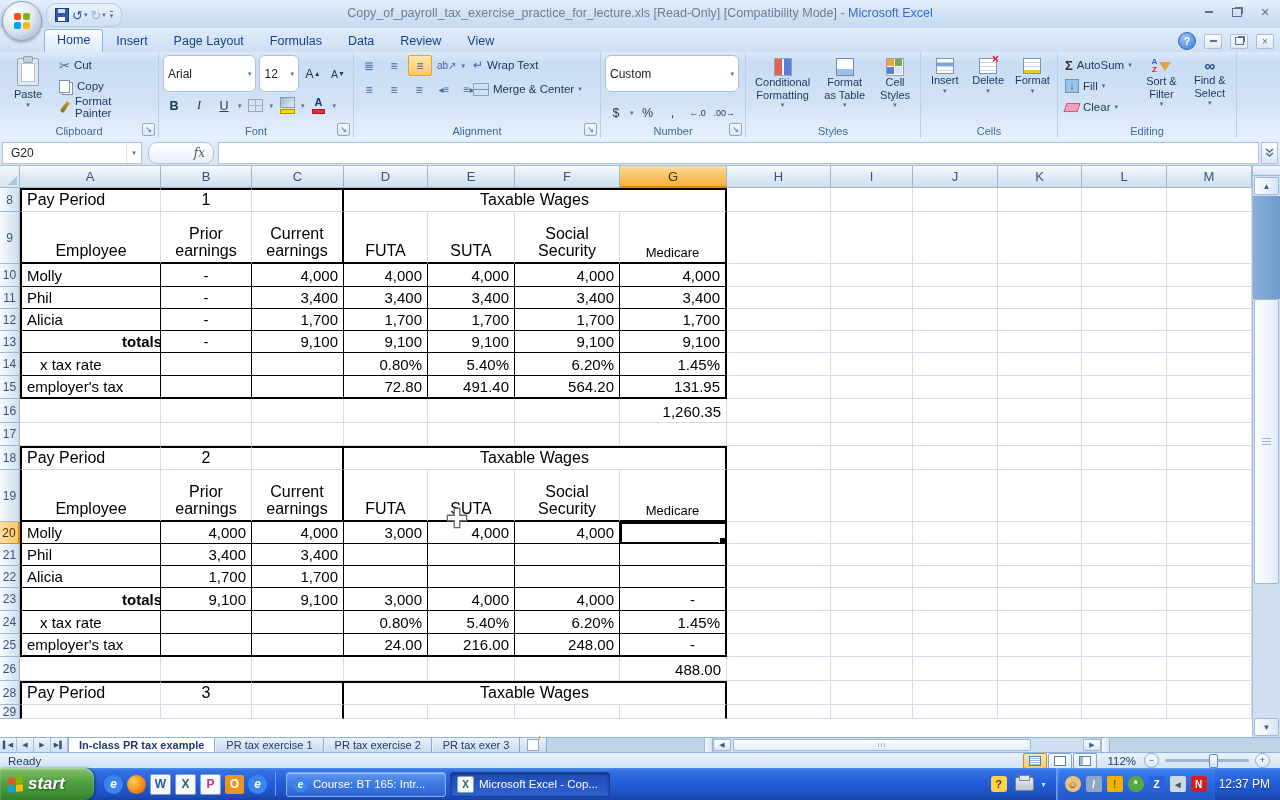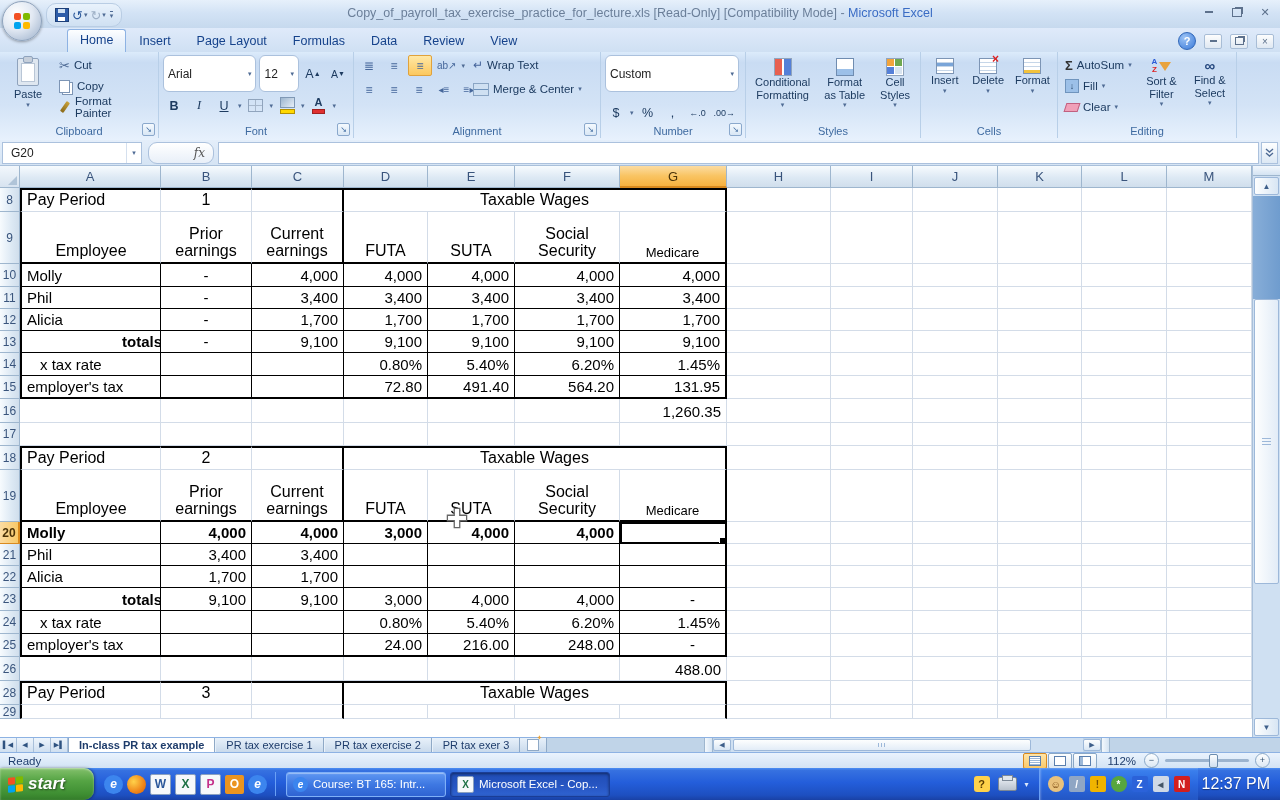--- a/index.html
+++ b/index.html
@@ -27,21 +27,21 @@
   #titletext .app{color:#3a6cc4;}
   .winbtns{position:absolute;right:6px;top:5px;display:flex;gap:10px;align-items:center;}
   .wbtn{width:18px;height:14px;display:flex;align-items:center;justify-content:center;color:#5d718c;font-size:11px;}
   .minbar{width:8px;height:2px;background:#5d718c;}
   .restbox{width:8px;height:7px;border:1px solid #5d718c;box-shadow:2px -2px 0 -1px #5d718c;}
   
   #tabrow{position:absolute;left:0;top:28px;width:1280px;height:24px;
     background:linear-gradient(#dfeafa,#cfe0f3);}
   #ribbon-tabs{position:absolute;left:44px;top:2px;display:flex;height:22px;align-items:flex-end;}
   .rtab{padding:3px 13px 4px;font-size:12.5px;color:#15428b;border-radius:3px 3px 0 0;cursor:default;}
-  .rtab.active{background:linear-gradient(#fdfeff,#ecf3fc 45%,#dcebf9);border:1px solid #8db2e3;border-bottom:none;padding:3px 12px 5px;margin-left:23px;}
+  .rtab.active{background:linear-gradient(#fdfeff,#ecf3fc 45%,#dcebf9);border:1px solid #8db2e3;border-bottom:none;padding:3px 12px 5px;}
   #tabrow .rightctl{position:absolute;right:6px;top:4px;display:flex;gap:8px;align-items:center;}
   .helpbtn{width:16px;height:16px;border-radius:50%;background:radial-gradient(circle at 35% 30%,#9cc3f5,#3a7ad9);
     color:#fff;font-size:11px;font-weight:bold;display:flex;align-items:center;justify-content:center;border:1px solid #2f66b8;}
   .wbtn2{width:16px;height:13px;display:flex;align-items:center;justify-content:center;color:#5d718c;font-size:10px;
     background:linear-gradient(#fdfdfd,#dfe8f2);border:1px solid #a8bdd6;border-radius:2px;}
   .minbar2{width:7px;height:2px;background:#5d718c;}
   .restbox2{width:7px;height:6px;border:1px solid #5d718c;box-shadow:2px -2px 0 -1px #5d718c;}
   
   #ribbon{position:absolute;left:0;top:52px;width:1280px;height:88px;display:flex;
     background:linear-gradient(#dcebfb,#c9dcf3 12%,#d3e3f6 60%,#e7f1fd);border-bottom:1px solid #96b4d8;}
@@ -206,21 +206,21 @@
   .taskbtn.active{background:linear-gradient(#1f4cb5,#2857c4 60%,#2f63d2);border-color:#1a3d96;box-shadow:inset 0 1px 3px rgba(0,0,0,.45);}
   .tico{width:15px;height:15px;flex:none;display:flex;align-items:center;justify-content:center;font-size:10px;font-weight:bold;}
   #midicons{display:flex;align-items:center;gap:8px;margin-left:auto;padding-right:10px;}
   .helpq{width:16px;height:16px;border-radius:3px;background:#ffd24a;color:#5a3c00;font-weight:bold;font-size:11px;display:flex;align-items:center;justify-content:center;}
   .printer{width:17px;height:12px;background:linear-gradient(#e8edf3,#b9c2cd);border:1px solid #7c8violet;border:1px solid #7c8896;border-radius:2px;position:relative;}
   .printer::before{content:"";position:absolute;left:3px;top:-3px;width:9px;height:4px;background:#dfe5ec;border:1px solid #7c8896;}
   .trayarr{color:#dce8fb;font-size:8px;}
   #tray{display:flex;align-items:center;gap:5px;height:32px;padding:0 8px;background:linear-gradient(#3d83ef,#2a68e0 50%,#2356c4);
     border-left:1px solid #6aa0f5;box-shadow:inset 1px 1px 2px rgba(255,255,255,.25);}
   .trayicon{width:16px;height:16px;display:flex;align-items:center;justify-content:center;font-size:10px;font-weight:bold;}
-  #clock{color:#fff;font-size:16px;padding:0 10px 0 4px;text-shadow:0 1px 1px rgba(0,0,0,.4);}
+  #clock{color:#fff;font-size:12px;padding:0 10px 0 4px;text-shadow:0 1px 1px rgba(0,0,0,.4);}
   
   #cursor{position:absolute;left:446px;top:507px;z-index:99;pointer-events:none;}
 </style>
 </head>
 <body>
 
 <div id="titlebar">
   <div id="qat">
     <span class="qbtn">
         <span class="saveic"></span>
@@ -740,21 +740,21 @@
       <div class="cell ac big kb2" style="width: 87px;">SUTA</div>
       <div class="cell ac big kb2" style="width: 105px;">Social Security</div>
       <div class="cell ac sm kb2 kr2" style="width: 107px;">Medicare</div>
       <div class="cell" style="width: 104px;"></div>
       <div class="cell" style="width: 82px;"></div>
       <div class="cell" style="width: 85px;"></div>
       <div class="cell" style="width: 84px;"></div>
       <div class="cell" style="width: 85px;"></div>
       <div class="cell" style="width: 85px;"></div>
     </div>
-    <div class="grow" style="height: 22px; font-weight: bold;">
+    <div class="grow" style="height: 22px;">
       <div class="rowhdr selhdr">20</div>
       <div class="cell al kl2 kr kb" style="width: 141px;">Molly</div>
       <div class="cell ar kr kb" style="width: 91px;">4,000</div>
       <div class="cell ar kr kb" style="width: 92px;">4,000</div>
       <div class="cell ar kr kb" style="width: 84px;">3,000</div>
       <div class="cell ar kr kb" style="width: 87px;">4,000</div>
       <div class="cell ar kr kb" style="width: 105px;">4,000</div>
       <div class="cell kr2 kb selcell" style="width: 107px;"></div>
       <div class="cell" style="width: 104px;"></div>
       <div class="cell" style="width: 82px;"></div>

